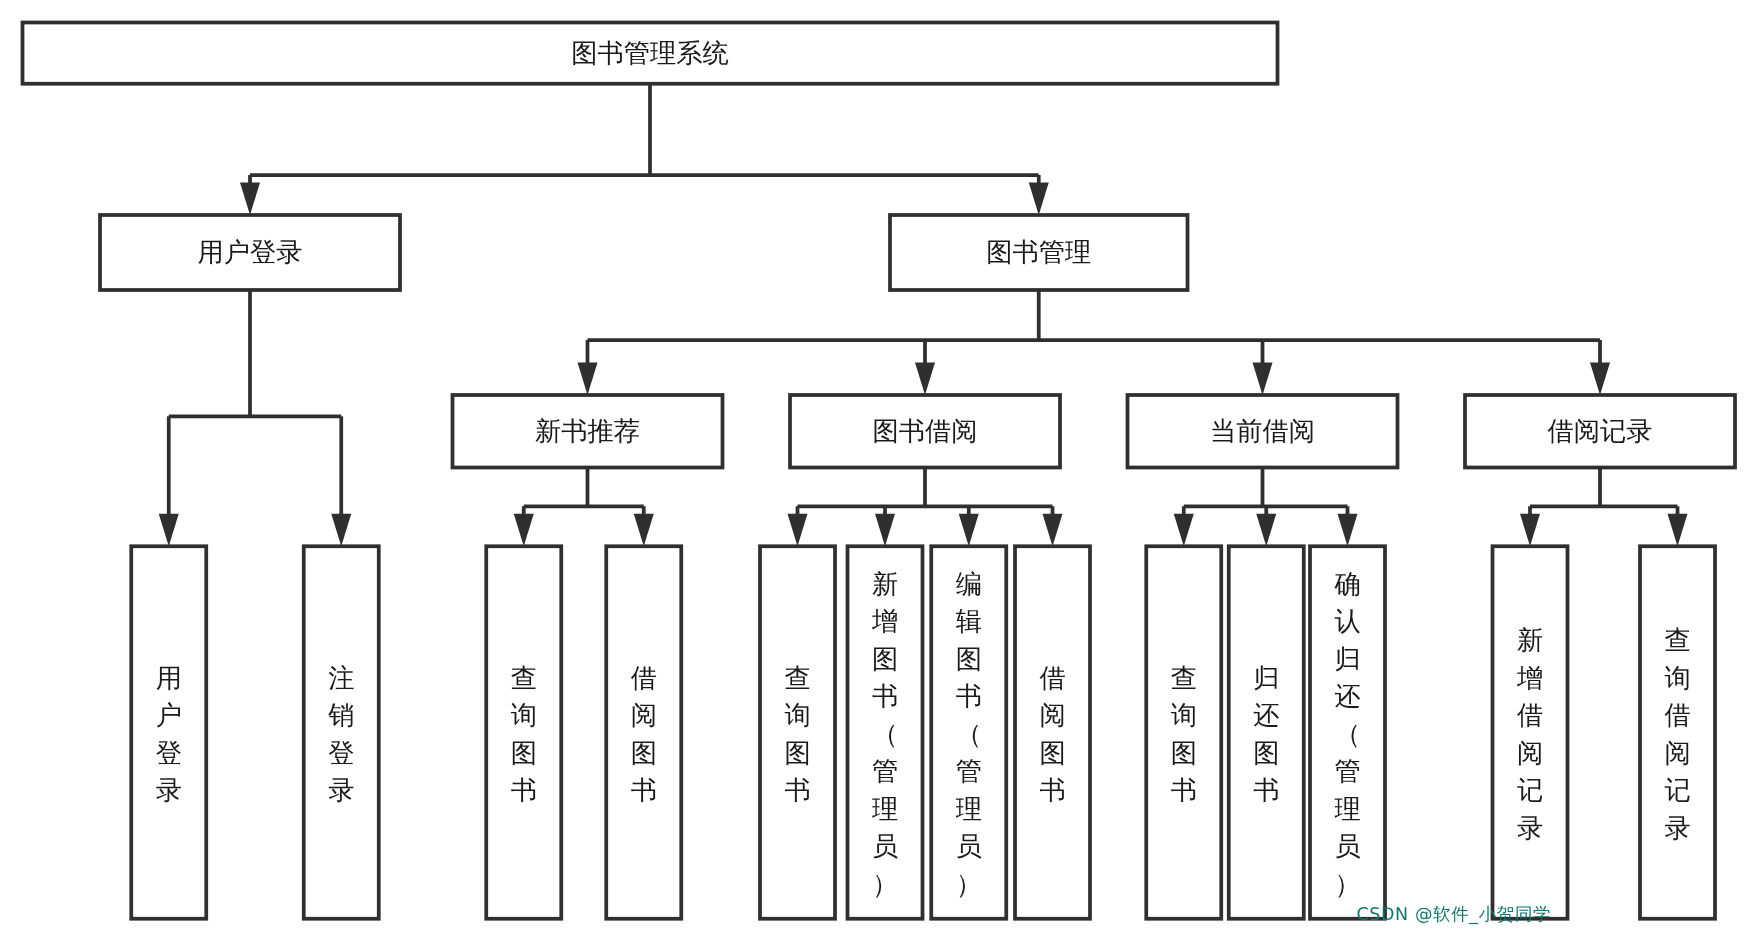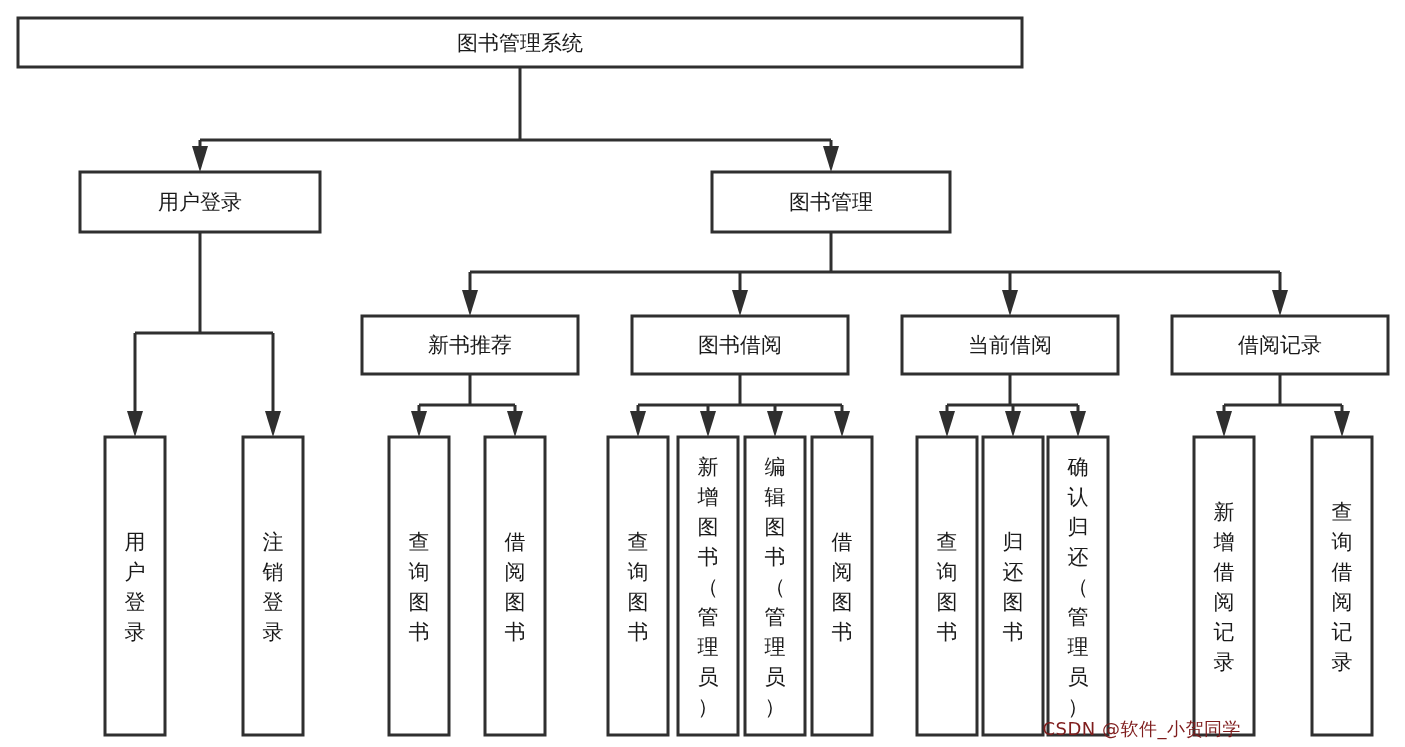--- a/index.html
+++ b/index.html
@@ -54,22 +54,22 @@
     fill: #1a1a1a;
     font-family: "DejaVu Sans", "Liberation Sans", sans-serif;
     font-size: 21px;
     text-anchor: middle;
   }
   .watermark-text {
     position: absolute;
     right: 12px;
     bottom: 6px;
     font-family: "DejaVu Sans", "Liberation Sans", sans-serif;
-    font-size: 18px;
-    color: #7f1d1d;
+    font-size: 14px;
+    color: #0f766e;
     white-space: nowrap;
     letter-spacing: 0.5px;
     user-select: none;
   }
 </style>
 </head>
 <body>
 
 <div id="diagram-root">
   <svg class="diagram-canvas" id="diagram-canvas" viewBox="0 0 1405 747" xmlns="http://www.w3.org/2000/svg">

